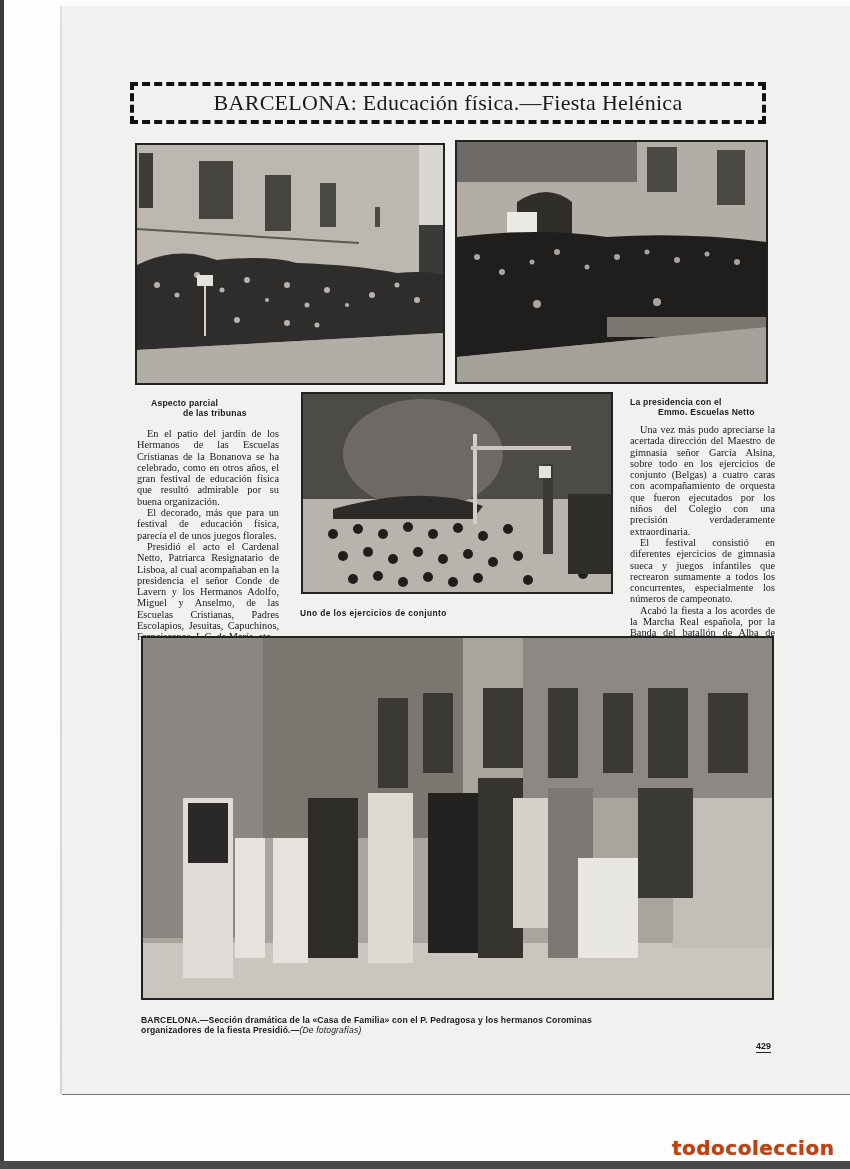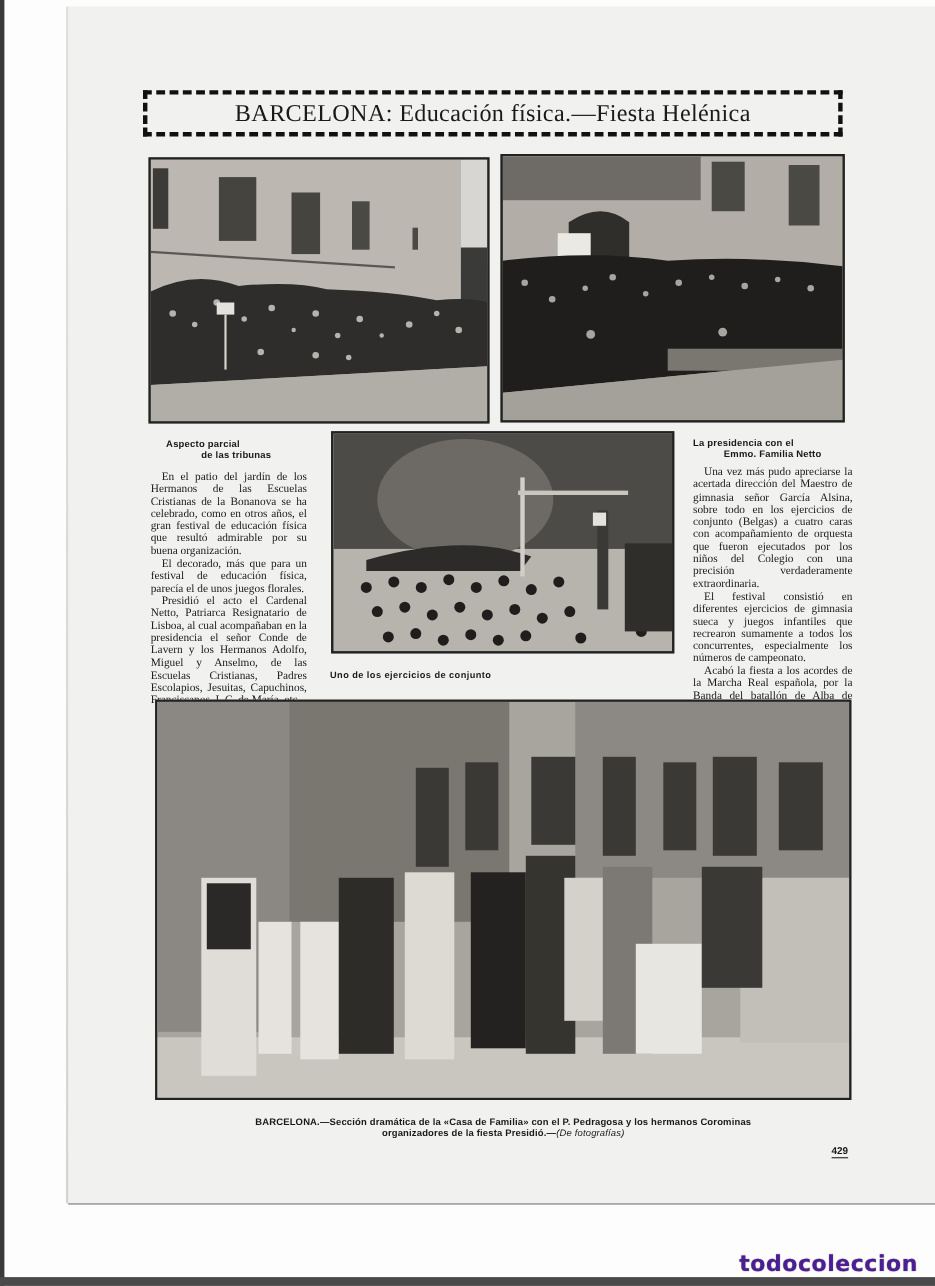--- a/index.html
+++ b/index.html
@@ -1,21 +1,21 @@
 <!DOCTYPE html>
 <html><head>
 <meta charset="utf-8">
 <style>
   html,body{margin:0;padding:0;}
   body{width:850px;height:1169px;background:#fdfdfd;position:relative;overflow:hidden;font-family:"Liberation Serif","DejaVu Serif",serif;color:#1a1a1a;}
   .left-margin{position:absolute;left:0;top:0;width:4px;height:1169px;background:#3a3a3a;}
   .page{position:absolute;left:62px;top:6px;width:790px;height:1088px;background:#f1f1f0;border-bottom:1px solid #777;}
   .page-edge{position:absolute;left:60px;top:6px;width:3px;height:1088px;background:linear-gradient(#e0e0e0,#d4d4d4);}
   .bottom-bar{position:absolute;left:0;bottom:0;width:850px;height:8px;background:#4a4a4a;}
-  .watermark{position:absolute;left:672px;top:1136px;font-family:"DejaVu Sans",sans-serif;font-weight:bold;font-size:20px;color:#4c1d95;letter-spacing:0.5px;text-shadow:0 0 1px #9a9a9a,0 0 1px #9a9a9a;}
+  .watermark{position:absolute;left:672px;top:1136px;font-family:"DejaVu Sans",sans-serif;font-weight:bold;font-size:20px;color:#c2410c;letter-spacing:0.5px;text-shadow:0 0 1px #9a9a9a,0 0 1px #9a9a9a;}
 
   .title-box{position:absolute;left:130px;top:82px;width:636px;height:42px;border:4px dashed #111;box-sizing:border-box;display:flex;align-items:center;justify-content:center;}
   .title-box span{font-size:22px;letter-spacing:0.3px;}
 
   .photo{position:absolute;border:2px solid #222;box-sizing:border-box;overflow:hidden;}
   .ph1{left:135px;top:143px;width:310px;height:242px;background:#8a8783;}
   .ph2{left:455px;top:140px;width:313px;height:244px;background:#6f6c68;}
   .ph3{left:301px;top:392px;width:312px;height:202px;background:#6a6763;}
   .ph4{left:141px;top:636px;width:633px;height:364px;background:#9b9893;}
 
@@ -25,21 +25,21 @@
   .col-right{left:630px;top:424px;width:145px;}
 
   .cap-head{position:absolute;font-family:"Liberation Sans","DejaVu Sans",sans-serif;font-weight:bold;font-size:8.6px;line-height:10px;letter-spacing:0.2px;}
   .cap-head div.second{padding-left:32px;}
   .cap-left{left:151px;top:398px;}
   .cap-right{left:630px;top:397px;}
   .cap-right div.second{padding-left:28px;}
 
   .cap-center{position:absolute;left:300px;top:608px;width:312px;text-align:left;font-family:Liberation Sans, sans-serif;font-weight:bold;font-size:8.4px;letter-spacing:0.4px;}
 
-  .cap-bottom{position:absolute;left:141px;top:1015px;width:633px;text-align:center;font-family:"Liberation Sans","DejaVu Sans",sans-serif;font-weight:bold;font-size:8.6px;line-height:10px;letter-spacing:0.15px;}
+  .cap-bottom{position:absolute;left:141px;top:1015px;width:633px;text-align:left;font-family:"Liberation Sans","DejaVu Sans",sans-serif;font-weight:bold;font-size:8.6px;line-height:10px;letter-spacing:0.15px;}
   .cap-bottom .credit{font-style:italic;font-weight:normal;}
 
   .page-number{position:absolute;left:756px;top:1041px;font-family:"Liberation Sans","DejaVu Sans",sans-serif;font-weight:bold;font-size:9px;border-bottom:1px solid #222;padding-bottom:1px;text-align:right;}
 </style>
 </head>
 <body>
 
 <div class="left-margin"></div>
 <div class="page-edge"></div>
 <div class="page"></div>
@@ -115,21 +115,21 @@
   </svg>
 </div>
 
 <div class="cap-head cap-left">
   <div>Aspecto parcial</div>
   <div class="second">de las tribunas</div>
 </div>
 
 <div class="cap-head cap-right">
   <div>La presidencia con el</div>
-  <div class="second">Emmo. Familia Netto</div>
+  <div class="second">Emmo. Escuelas Netto</div>
 </div>
 
 <div class="col-text col-left">
   <p>En el patio del jardín de los Hermanos de las Escuelas Cristianas de la Bonanova se ha celebrado, como en otros años, el gran festival de educación física que resultó admirable por su buena organización.</p>
   <p>El decorado, más que para un festival de educación física, parecía el de unos juegos florales.</p>
   <p>Presidió el acto el Cardenal Netto, Patriarca Resignatario de Lisboa, al cual acompañaban en la presidencia el señor Conde de Lavern y los Hermanos Adolfo, Miguel y Anselmo, de las Escuelas Cristianas, Padres Escolapios, Jesuitas, Capuchinos, Franciscanos, I. C. de María, etc.</p>
 </div>
 
 <div class="photo ph3">
   <svg width="308" height="198" viewBox="0 0 308 198">

